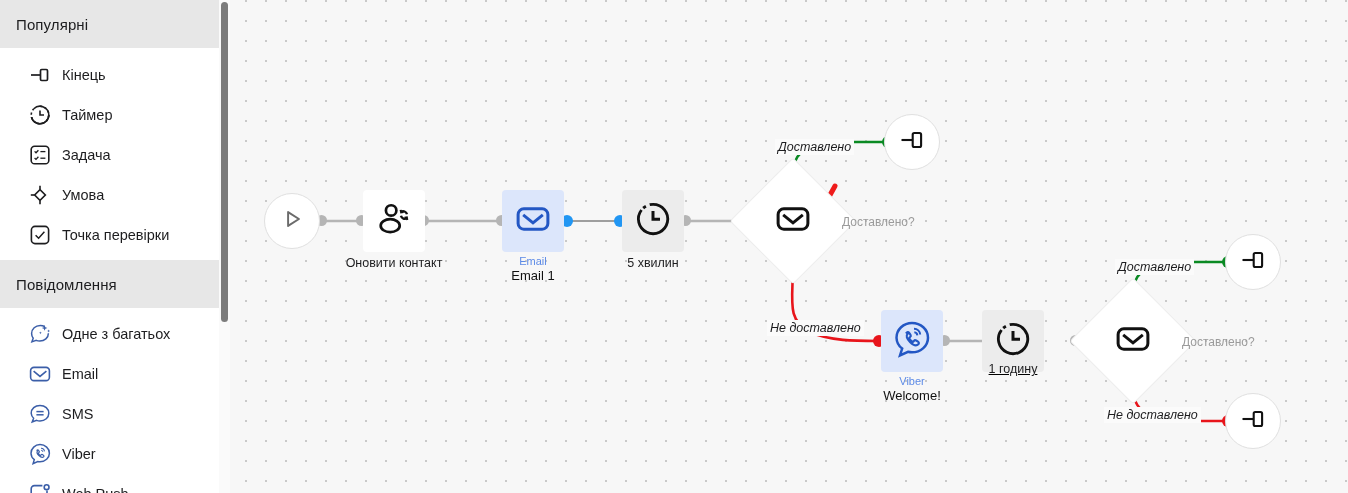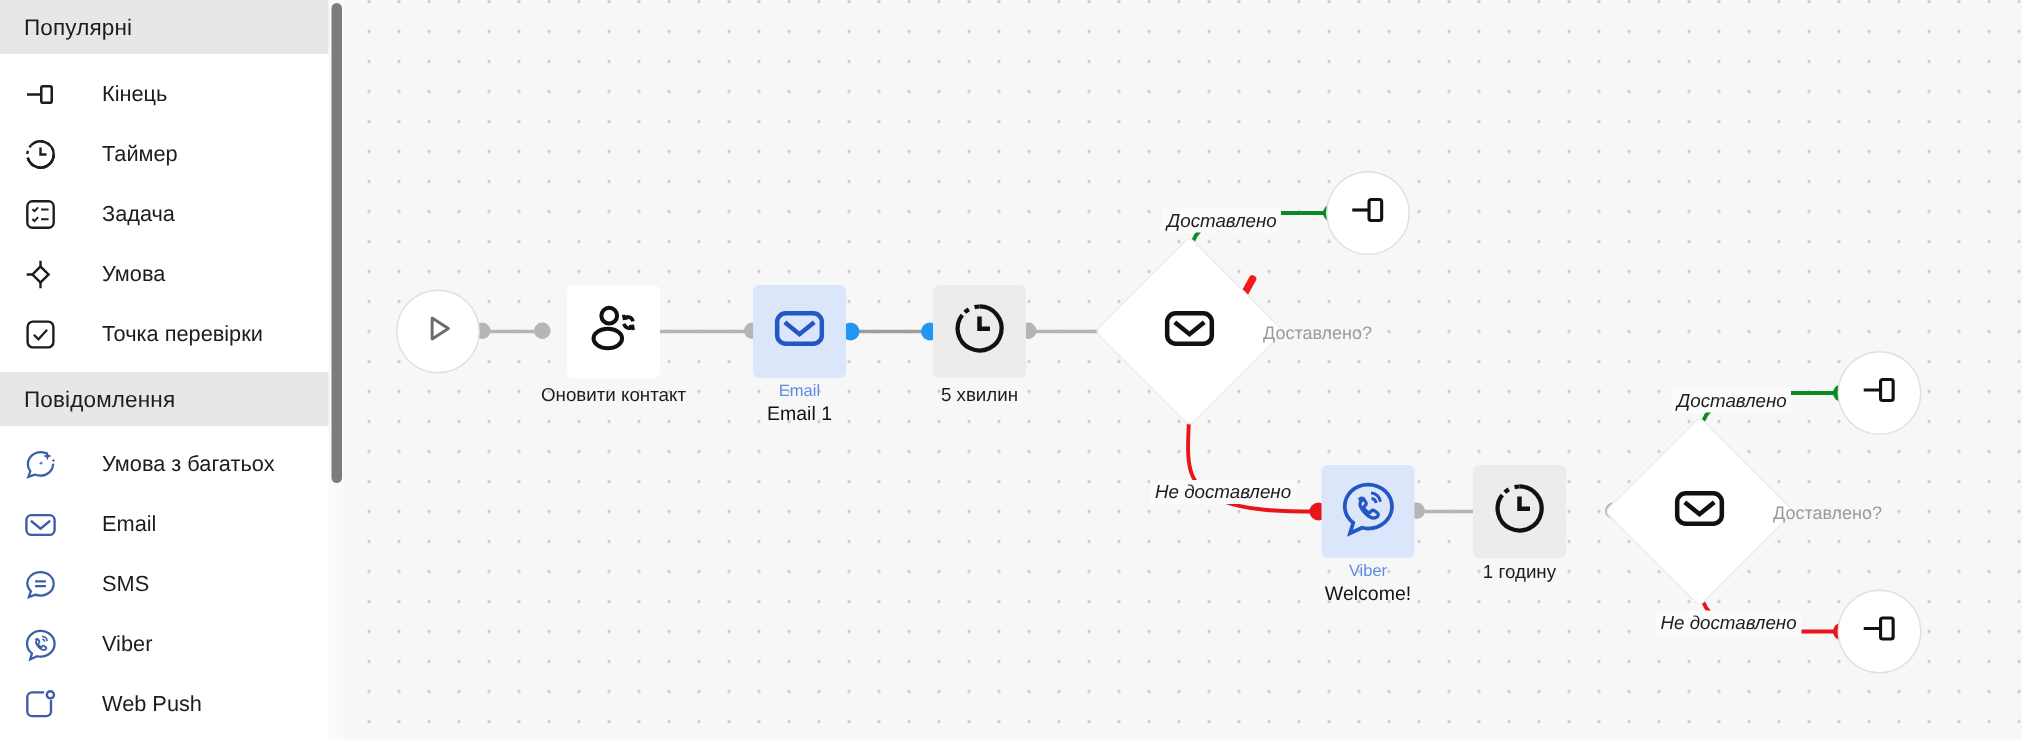--- a/index.html
+++ b/index.html
@@ -13,34 +13,34 @@
 
   
   #sidebar {
     position: relative;
     width: 230px; height: 493px;
     background: #ffffff;
     flex: 0 0 230px;
     overflow: hidden;
   }
   .panel-header {
-    height: 36px;
+    height: 48px;
     background: #e7e7e7;
     display: flex; align-items: center;
     padding-left: 16px;
     font-size: 15px;
     color: #1d1d1f;
     letter-spacing: .1px;
   }
   .panel-header.second { margin-top: 5px; }
   .side-item {
     height: 40px;
     display: flex; align-items: center;
-    padding-left: 15px;
-    gap: 29px;
+    padding-left: 28px;
+    gap: 10px;
     cursor: pointer;
   }
   .side-item .lbl { font-size: 14.5px; color: #1d1d1f; white-space: nowrap; }
   .side-icon { width: 24px; height: 24px; flex: 0 0 24px; display: block; }
   .list-top { padding-top: 7px; }
   .list-bot { padding-top: 6px; }
 
   
   #sb-track {
     position: absolute; top: 0; right: 0px;
@@ -206,21 +206,21 @@
 
       <div class="side-item">
         <span class="side-icon">
           <svg viewBox="0 0 24 24" width="24" height="24" fill="none" stroke="#3b5ea8" stroke-width="1.5">
             <path d="M20.4 11.2c0 4.6-3.9 7.9-8.6 7.9-1.3 0-2.5-.2-3.6-.7l-4.3 1.5 1.3-3.7a7.6 7.6 0 0 1-1.6-4.7c0-4.6 3.9-8.1 8.6-8.1 1.7 0 3.2.4 4.5 1.1"></path>
             <path d="M16.6 3.2l.8 2 2 .8-2 .8-.8 2-.8-2-2-.8 2-.8z" fill="#3b5ea8" stroke="none"></path>
             <path d="M20.6 7.6l.4 1 1 .4-1 .4-.4 1-.4-1-1-.4 1-.4z" fill="#3b5ea8" stroke="none"></path>
             <path d="M12.4 9.4l.4 1 1 .4-1 .4-.4 1-.4-1-1-.4 1-.4z" fill="#3b5ea8" stroke="none"></path>
           </svg>
         </span>
-        <span class="lbl">Умова з багатьох</span>
+        <span class="lbl">Одне з багатьох</span>
       </div>
 
       <div class="side-item">
         <span class="side-icon">
           <svg viewBox="0 0 24 24" width="24" height="24" fill="none" stroke="#3b5ea8" stroke-width="1.6">
             <rect x="2.6" y="5.4" width="18.8" height="13.2" rx="3.4"></rect>
             <polyline points="5.6,9.2 12,14.4 18.4,9.2"></polyline>
           </svg>
         </span>
         <span class="lbl">Email</span>
@@ -320,21 +320,21 @@
     <div class="node" style="left:34px; top:193px;">
       <div class="circ">
         <span>
           <svg viewBox="0 0 24 24" width="26" height="26" fill="none" stroke="#6b6b6b" stroke-width="1.8" stroke-linejoin="round">
             <polygon points="8.4,5.6 18.4,12 8.4,18.4"></polygon>
           </svg>
         </span>
       </div>
     </div>
 
-    <div class="node" style="left:148px; top:190px;">
+    <div class="node" style="left:133px; top:190px;">
       <div class="sq white">
         <span>
           <svg viewBox="0 0 24 24" width="38" height="38" fill="none" stroke="#111" stroke-width="1.7">
             <ellipse cx="10.2" cy="6.6" rx="3.3" ry="3.3"></ellipse>
             <ellipse cx="9.6" cy="16.2" rx="6" ry="4.1"></ellipse>
             <path d="M16.4 7.6a2.4 2.4 0 0 1 3.8 1.4" stroke-width="1.5"></path>
             <path d="M20.2 11.4a2.4 2.4 0 0 1-3.8-1.4" stroke-width="1.5"></path>
             <polyline points="16.2,6.2 16.5,7.8 18,7.6" stroke-width="1.3"></polyline>
             <polyline points="20.4,12.6 20.1,11 18.6,11.2" stroke-width="1.3"></polyline>
           </svg>
@@ -431,21 +431,21 @@
     <div class="node" style="left:752px; top:310px;">
       <div class="sq">
         <span>
           <svg viewBox="0 0 24 24" width="40" height="40" fill="none" stroke="#111" stroke-width="1.7">
             <path d="M12 3.2a8.8 8.8 0 0 0-6.2 2.6" stroke-dasharray="2 2.4"></path>
             <path d="M5.1 6.6A8.8 8.8 0 1 0 12 3.2"></path>
             <polyline points="12,7.2 12,12.1 16.2,12.1" stroke-width="1.8"></polyline>
           </svg>
         </span>
       </div>
-      <div class="caption" style="top:64px;">
+      <div class="caption" style="top:52px;text-decoration:underline;">
         <div class="cap-main">1 годину</div>
       </div>
     </div>
 
     <div class="node" style="left:859px; top:297px;">
       <div class="diamond-wrap">
         <div class="diamond-bg"></div>
         <div class="diamond-ico">
           <span>
             <svg viewBox="0 0 24 24" width="38" height="38" fill="none" stroke="#111" stroke-width="1.9">

